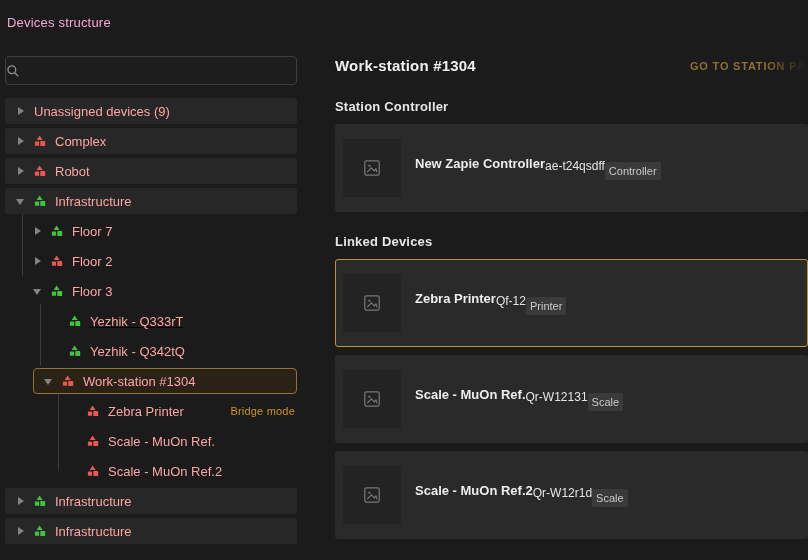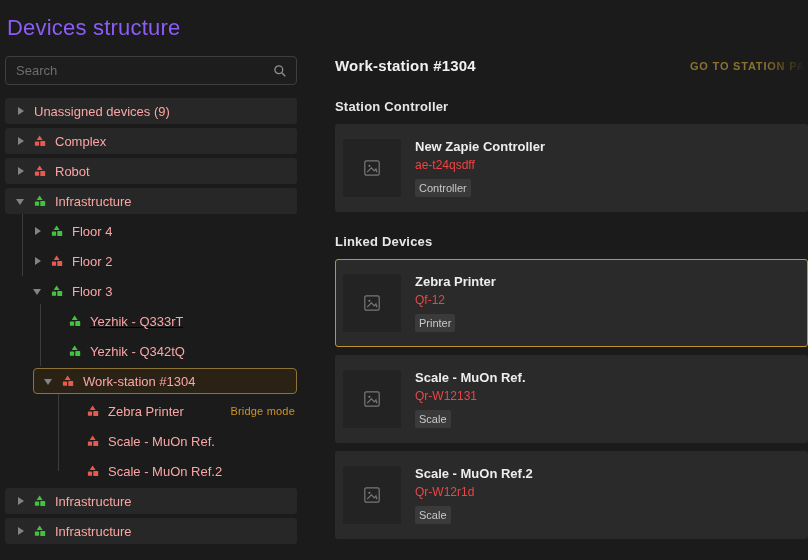--- a/index.html
+++ b/index.html
@@ -5,21 +5,21 @@
   html,body{margin:0;padding:0;}
   body{
     width:808px;height:560px;overflow:hidden;position:relative;
     background:var(--bg,#1b1b1b);
     font-family:"Liberation Sans","DejaVu Sans",sans-serif;
     -webkit-font-smoothing:antialiased;
   }
   
   .page-title{
     position:absolute;left:7px;top:15px;
-    font-size:22px;font-weight:500;color:#8b5cf6;letter-spacing:.2px;
+    font-size:13px;font-weight:500;color:#f9a8d4;letter-spacing:.2px;
   }
   .search-wrap{
     position:absolute;left:5px;top:56px;width:292px;height:29px;
     border:1px solid #3e3e3e;border-radius:4px;box-sizing:border-box;
     display:flex;align-items:center;background:#1d1d1d;
   }
   .search-wrap input{
     flex:1;background:transparent;border:none;outline:none;
     color:#cfcfcf;font-size:13px;padding:0 10px;
     font-family:"Liberation Sans","DejaVu Sans",sans-serif;
@@ -77,35 +77,34 @@
   .card{
     height:72px;background:var(--card,#2a2a2a);border-radius:3px;margin-bottom:8px;
     display:flex;align-items:center;padding:7px;box-sizing:content-box;
     border:1px solid transparent;cursor:pointer;
   }
   .card.selected{border:1px solid var(--gold,#c2922e);}
   .thumb{
     width:58px;height:58px;flex:none;background:#232323;border-radius:2px;
     display:flex;align-items:center;justify-content:center;
   }
-  .card-text{margin-left:14px;display:flex;flex-direction:column;justify-content:center;}
+  .card-text{margin-left:14px;display:flex;justify-content:center;}
   .card-title{font-size:13px;font-weight:600;color:#ededed;line-height:16px;}
-  .card-subtitle{font-size:12px;color:#ef4444;line-height:16px;margin-top:2px;}
+  .card-subtitle{font-size:12px;color:#e5e5e5;line-height:16px;margin-top:2px;}
   .badge{
     margin-top:6px;align-self:flex-start;background:#3a3a3a;border-radius:2px;
     padding:3px 4px;font-size:11px;color:#c9c9c9;line-height:12px;
   }
 </style>
 </head>
 <body style="--bg: #1b1b1b; --row: #272727; --card: #2a2a2a; --gold: #c2922e; --bridge: #cf9327; --linkgold: #8a7231;">
 
 <div class="page-title">Devices structure</div>
 
 <div class="search-wrap">
-  <input type="text" placeholder="Search" style="">
   <span class="search-icon">
     <svg width="14" height="14" viewBox="0 0 14 14" fill="none" stroke="#8f8f8f" stroke-width="1.3">
       <circle cx="5.8" cy="5.8" r="3.9"></circle>
       <line x1="8.8" y1="8.8" x2="12.2" y2="12.2"></line>
     </svg>
   </span>
 </div>
 
 <div class="tree">
     <div class="tree-row">
@@ -156,21 +155,21 @@
     <div class="tree-row">
       <div class="rowbox" style="padding-left: 28px;">
         <span class="chev collapsed"></span>
         <span class="node-icon">
           <svg width="12" height="12" viewBox="0 0 12 12" fill="#41c43d">
             <path d="M5.6 0.6 L8.6 5 L2.7 5 Z"></path>
             <rect x="0.9" y="6.6" width="4.2" height="4.2" rx="0.6"></rect>
             <rect x="6.3" y="6.1" width="4.9" height="4.9" rx="0.6"></rect>
           </svg>
         </span>
-        <span class="tree-label">Floor 4</span>
+        <span class="tree-label">Floor 7</span>
       </div>
     </div>
     <div class="tree-row">
       <div class="rowbox" style="padding-left: 28px;">
         <span class="chev collapsed"></span>
         <span class="node-icon">
           <svg width="12" height="12" viewBox="0 0 12 12" fill="#e85950">
             <path d="M5.6 0.6 L8.6 5 L2.7 5 Z"></path>
             <rect x="0.9" y="6.6" width="4.2" height="4.2" rx="0.6"></rect>
             <rect x="6.3" y="6.1" width="4.9" height="4.9" rx="0.6"></rect>

